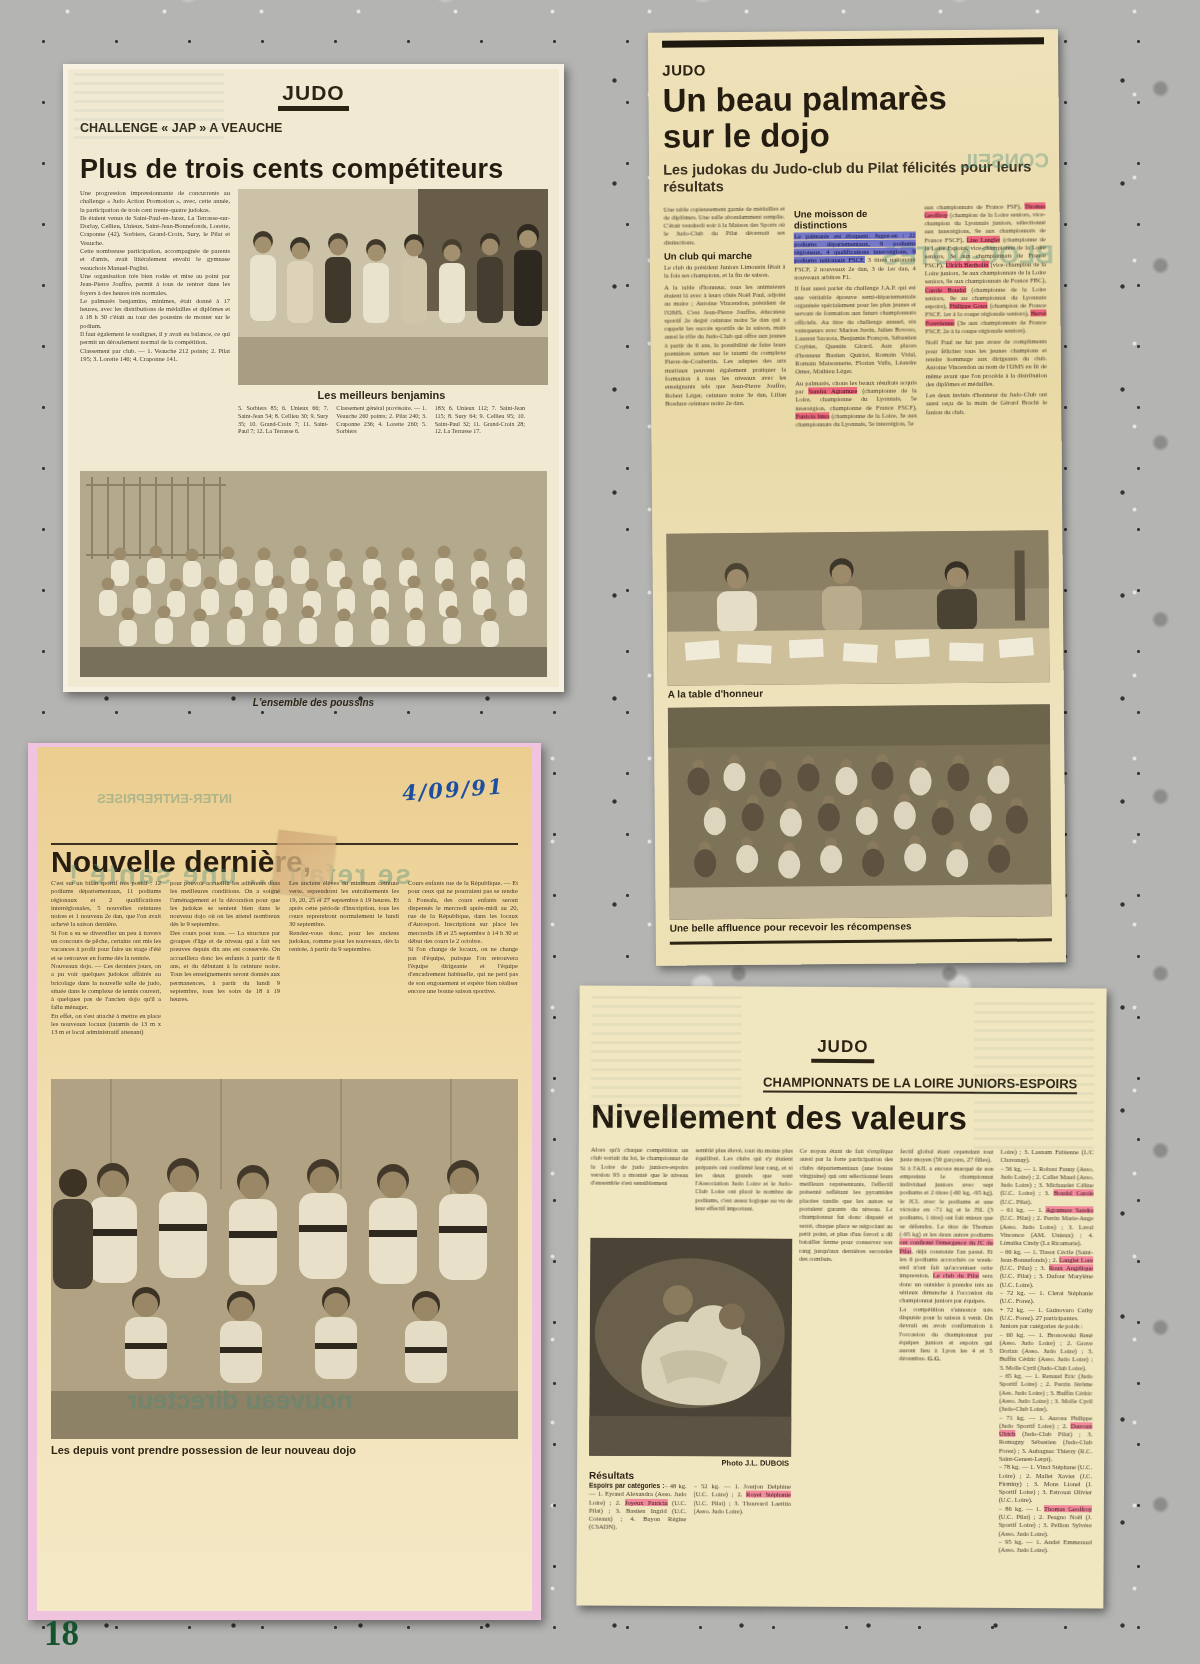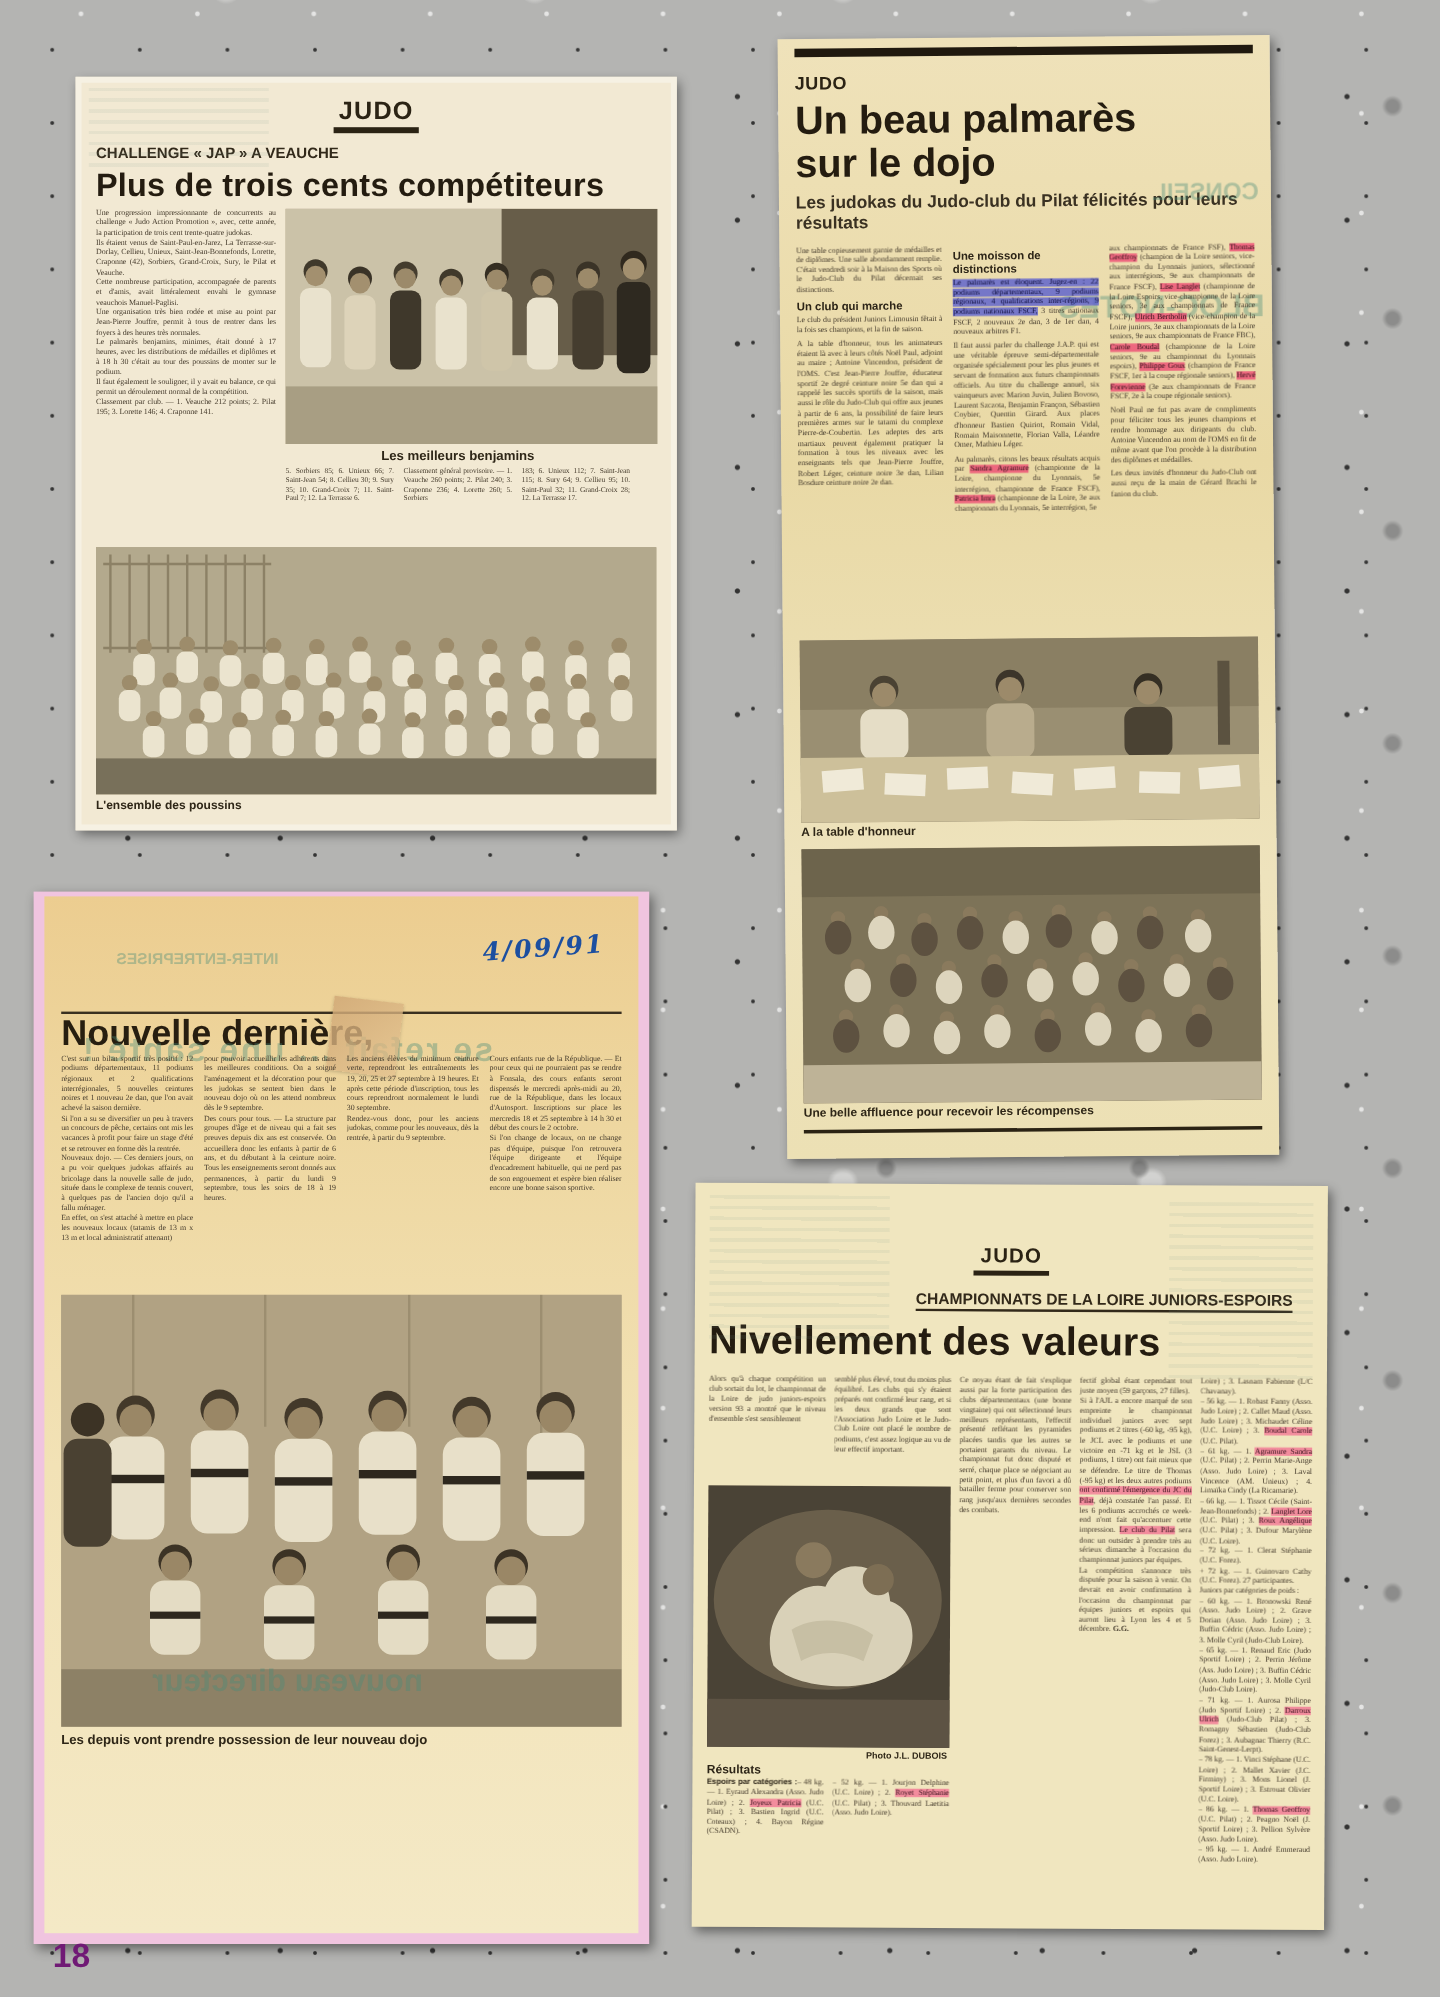--- a/index.html
+++ b/index.html
@@ -32,21 +32,21 @@
   .ghost{position:absolute;transform:scaleX(-1);color:rgba(70,140,122,.38);
          font-weight:bold;filter:blur(.5px);white-space:nowrap;pointer-events:none;}
   .ghostlines{position:absolute;opacity:.35;pointer-events:none;
     background:repeating-linear-gradient(180deg, rgba(125,155,140,.30) 0 3px, transparent 3px 9px);}
   
   #clip1{left:63px;top:64px;width:501px;height:628px;background:#f2e9d3;
          border:5px solid #f6f1e3;padding:8px 12px;box-sizing:border-box;}
   #clip1 .tagwrap{text-align:center;margin-top:4px;}
   #clip1 .tag{display:inline-block;font-size:21px;font-weight:bold;color:#2b2314;
               border-bottom:5px solid #2b2314;padding:0 4px 1px;letter-spacing:1px;}
-  #clip1 .overline{font-size:12.5px;font-weight:bold;color:#32291a;margin:10px 0 4px;}
+  #clip1 .overline{font-size:12.5px;font-weight:bold;color:#32291a;margin:10px 0 19px;}
   #clip1 .headline{font-size:27px;font-weight:bold;color:#241c10;letter-spacing:.2px;margin:0 0 4px;}
   .c1-row{display:flex;gap:8px;}
   .c1-left{width:150px;height:278px;}
   .c1-right{width:287px;}
   .c1-standings{display:flex;gap:8px;margin-top:3px;}
   .c1-standings .body-txt{flex:1;height:52px;font-size:6.2px;}
   
   #clip2{left:652px;top:31px;width:410px;height:933px;transform:rotate(-.5deg);
          background:linear-gradient(180deg,#efe2ba,#e9d9a5 38%,#eee3bd 75%,#ece0b4);
          padding:8px 14px;box-sizing:border-box;}
@@ -92,21 +92,21 @@
   .c4-main{display:flex;gap:7px;height:420px;}
   .c4-left{width:202px;flex:none;}
   .c4-left-toprow{display:flex;gap:7px;height:92px;}
   .c4-left-toprow .col{flex:1;}
   .c4-col{flex:1;overflow:hidden;}
   #clip4 .credit{font-size:7.5px;font-weight:bold;color:#2e2617;text-align:right;margin:2px 2px 3px 0;}
   #clip4 .results-h{font-size:10px;font-weight:bold;color:#2c2417;margin:2px 0 1px;}
   .c4-resrow{display:flex;gap:7px;height:88px;}
   .c4-resrow .col{flex:1;}
   
-  #page-number{position:absolute;left:44px;top:1614px;font-size:28px;font-weight:bold;color:#701a75;}
+  #page-number{position:absolute;left:44px;top:1614px;font-size:35px;font-weight:bold;color:#14532d;font-family:Liberation Serif, serif;}
 </style>
 </head>
 <body>
 
 <div class="clip" id="clip1">
   <div class="ghostlines" style="left:6px;top:4px;width:150px;height:70px;"></div>
   <div class="tagwrap"><span class="tag">JUDO</span></div>
   <div class="overline">CHALLENGE « JAP » A VEAUCHE</div>
   <div class="headline">Plus de trois cents compétiteurs</div>
   <div class="c1-row">
@@ -215,21 +215,21 @@
           <use href="#kb" x="228" y="158"></use>
           <use href="#kb" x="264" y="161"></use>
           <use href="#kb" x="300" y="159"></use>
         <use href="#kb" x="336" y="160"></use>
           <use href="#kb" x="372" y="158"></use>
           <use href="#kb" x="410" y="161"></use>
       </g>
       <rect x="0" y="176" width="467" height="30" fill="#78705a"></rect>
     </svg>
   </div>
-  <div class="caption" style="text-align:left;font-size:10px;margin-top:4px;">L'ensemble des poussins</div>
+  <div class="caption" style="text-align:center;font-size:10px;margin-top:20px;font-style:italic;">L'ensemble des poussins</div>
 </div>
 
 <div class="clip" id="clip2">
   <div class="topbar"></div>
   <span class="ghost" style="right:10px;top:120px;font-size:20px;">CONSEIL</span>
   <span class="ghost" style="right:6px;top:210px;font-size:26px;">BLOC-NOTES</span>
   <div class="tag">JUDO</div>
   <div class="headline">
     <div>Un beau palmarès</div>
     <div>sur le dojo</div>

